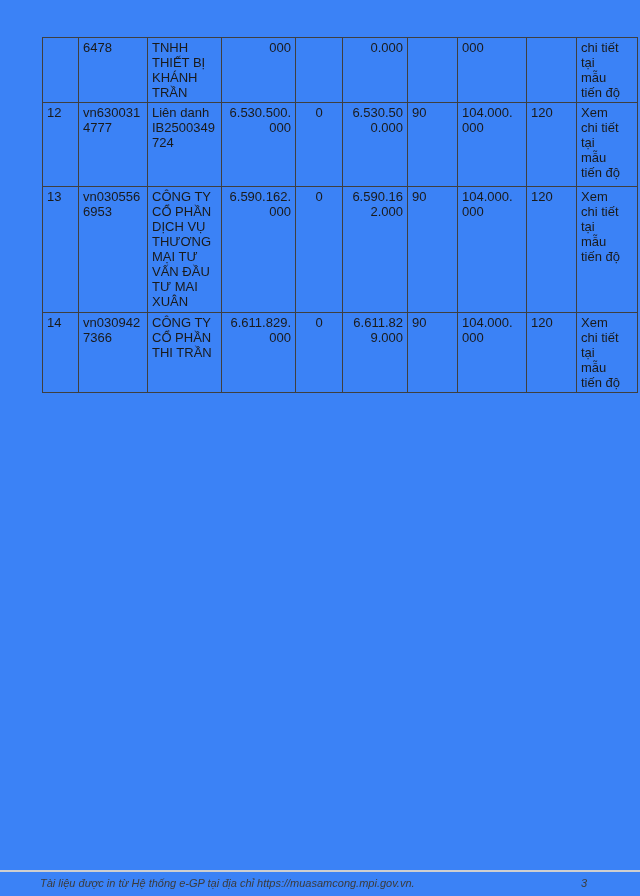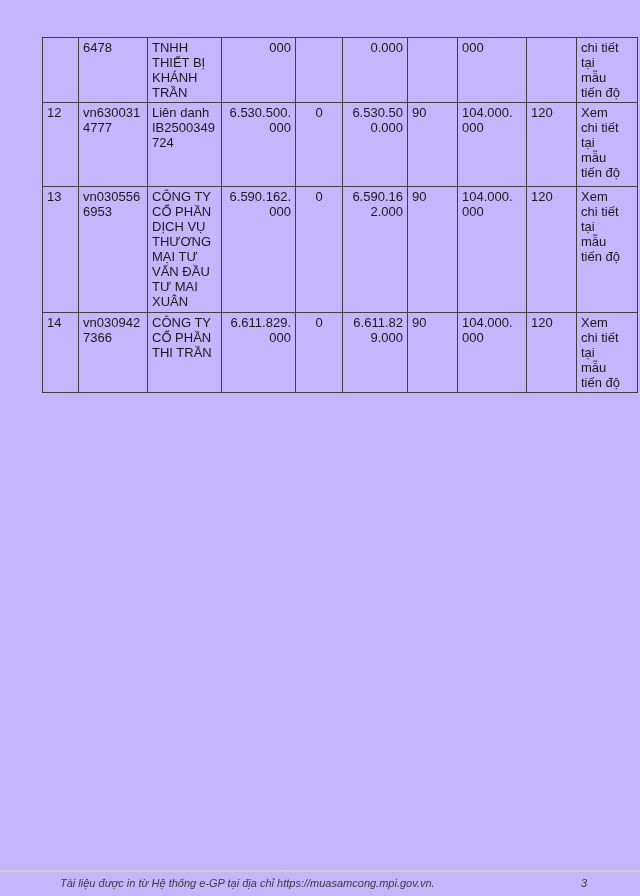--- a/index.html
+++ b/index.html
@@ -5,21 +5,21 @@
   * { margin: 0; padding: 0; box-sizing: border-box; }
   html, body { width: 640px; height: 896px; }
   body {
     position: relative;
     width: 640px; height: 896px;
     background: #ffffff;
     font-family: "Liberation Sans", sans-serif;
     color: #1a1a1a;
     overflow: hidden;
   }
-  .doc-page { position: absolute; inset: 0; background: #c4b5fd; }
+  .doc-page { position: absolute; inset: 0; background: #3b82f6; }
 
   table.bidder-table {
     position: absolute;
     left: 42px; top: 37px;
     width: 595px;
     border-collapse: collapse;
     table-layout: fixed;
   }
   table.bidder-table td {
     border: 1px solid #3f3f3f;
@@ -44,21 +44,20 @@
   .page-footer {
     position: absolute;
     left: 0; right: 0; top: 870px;
     border-top: 2px solid #cfcfcf;
   }
   .footer-row {
     display: flex;
     justify-content: space-between;
     align-items: flex-start;
     padding: 5px 53px 0 40px;
-    margin-left: 20px;
   }
   .footer-note {
     font-style: italic;
     font-size: 11px;
     color: #3b3b3b;
   }
   .footer-page-number {
     font-style: italic;
     font-size: 11px;
     color: #3b3b3b;

